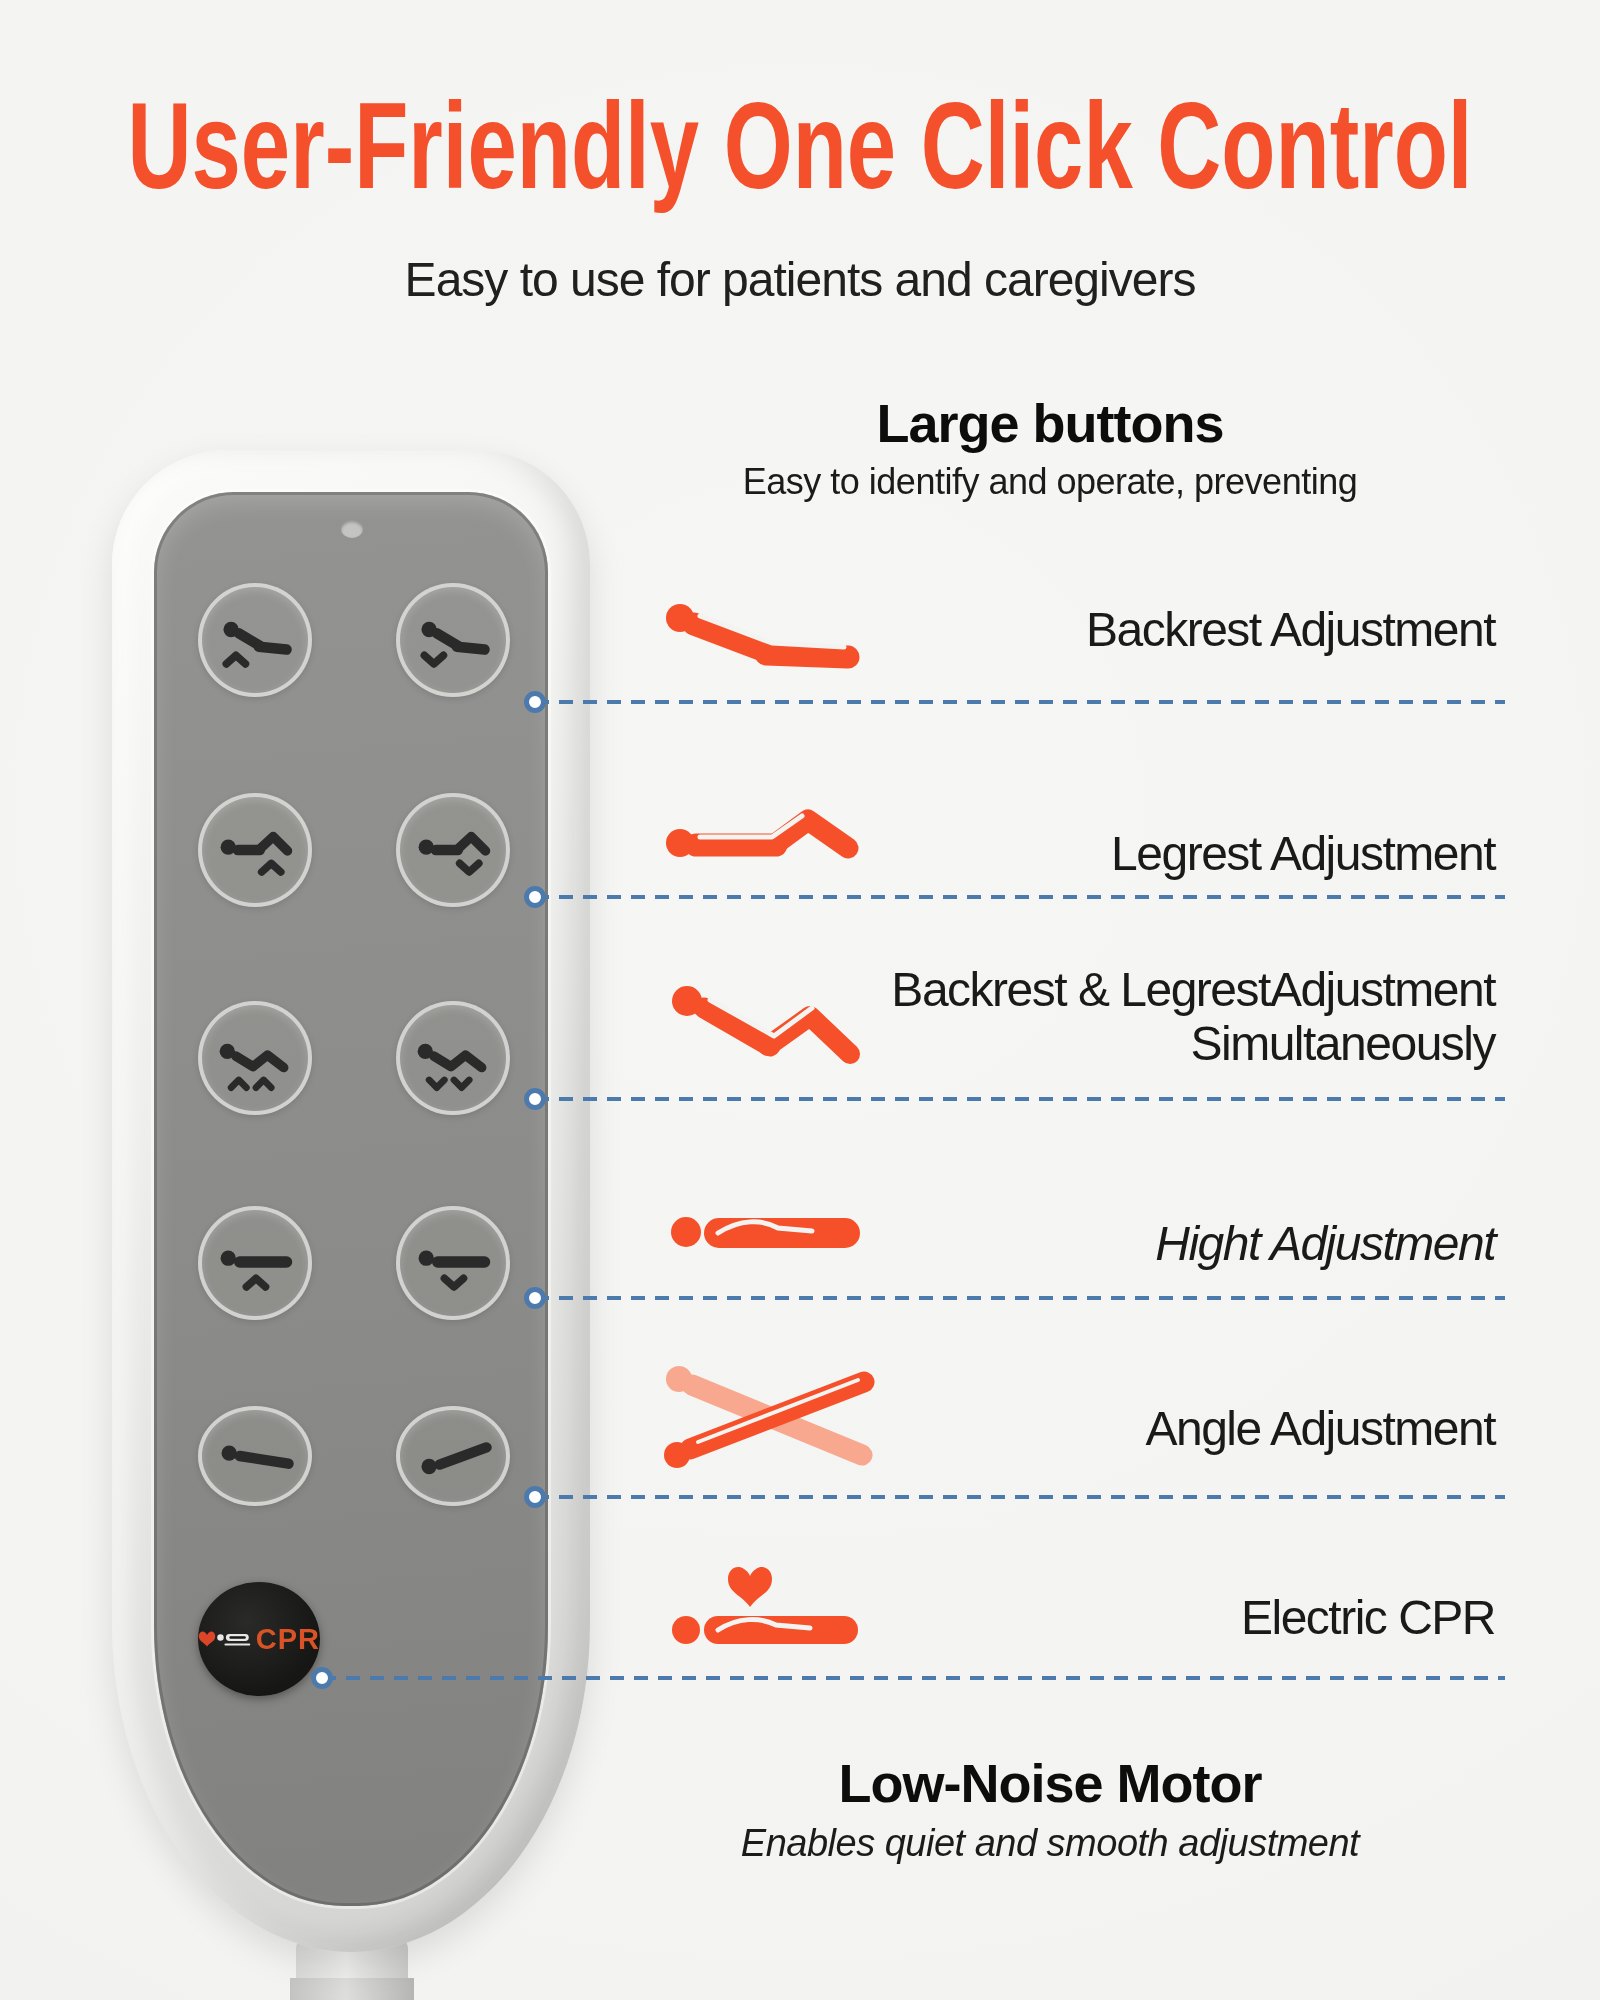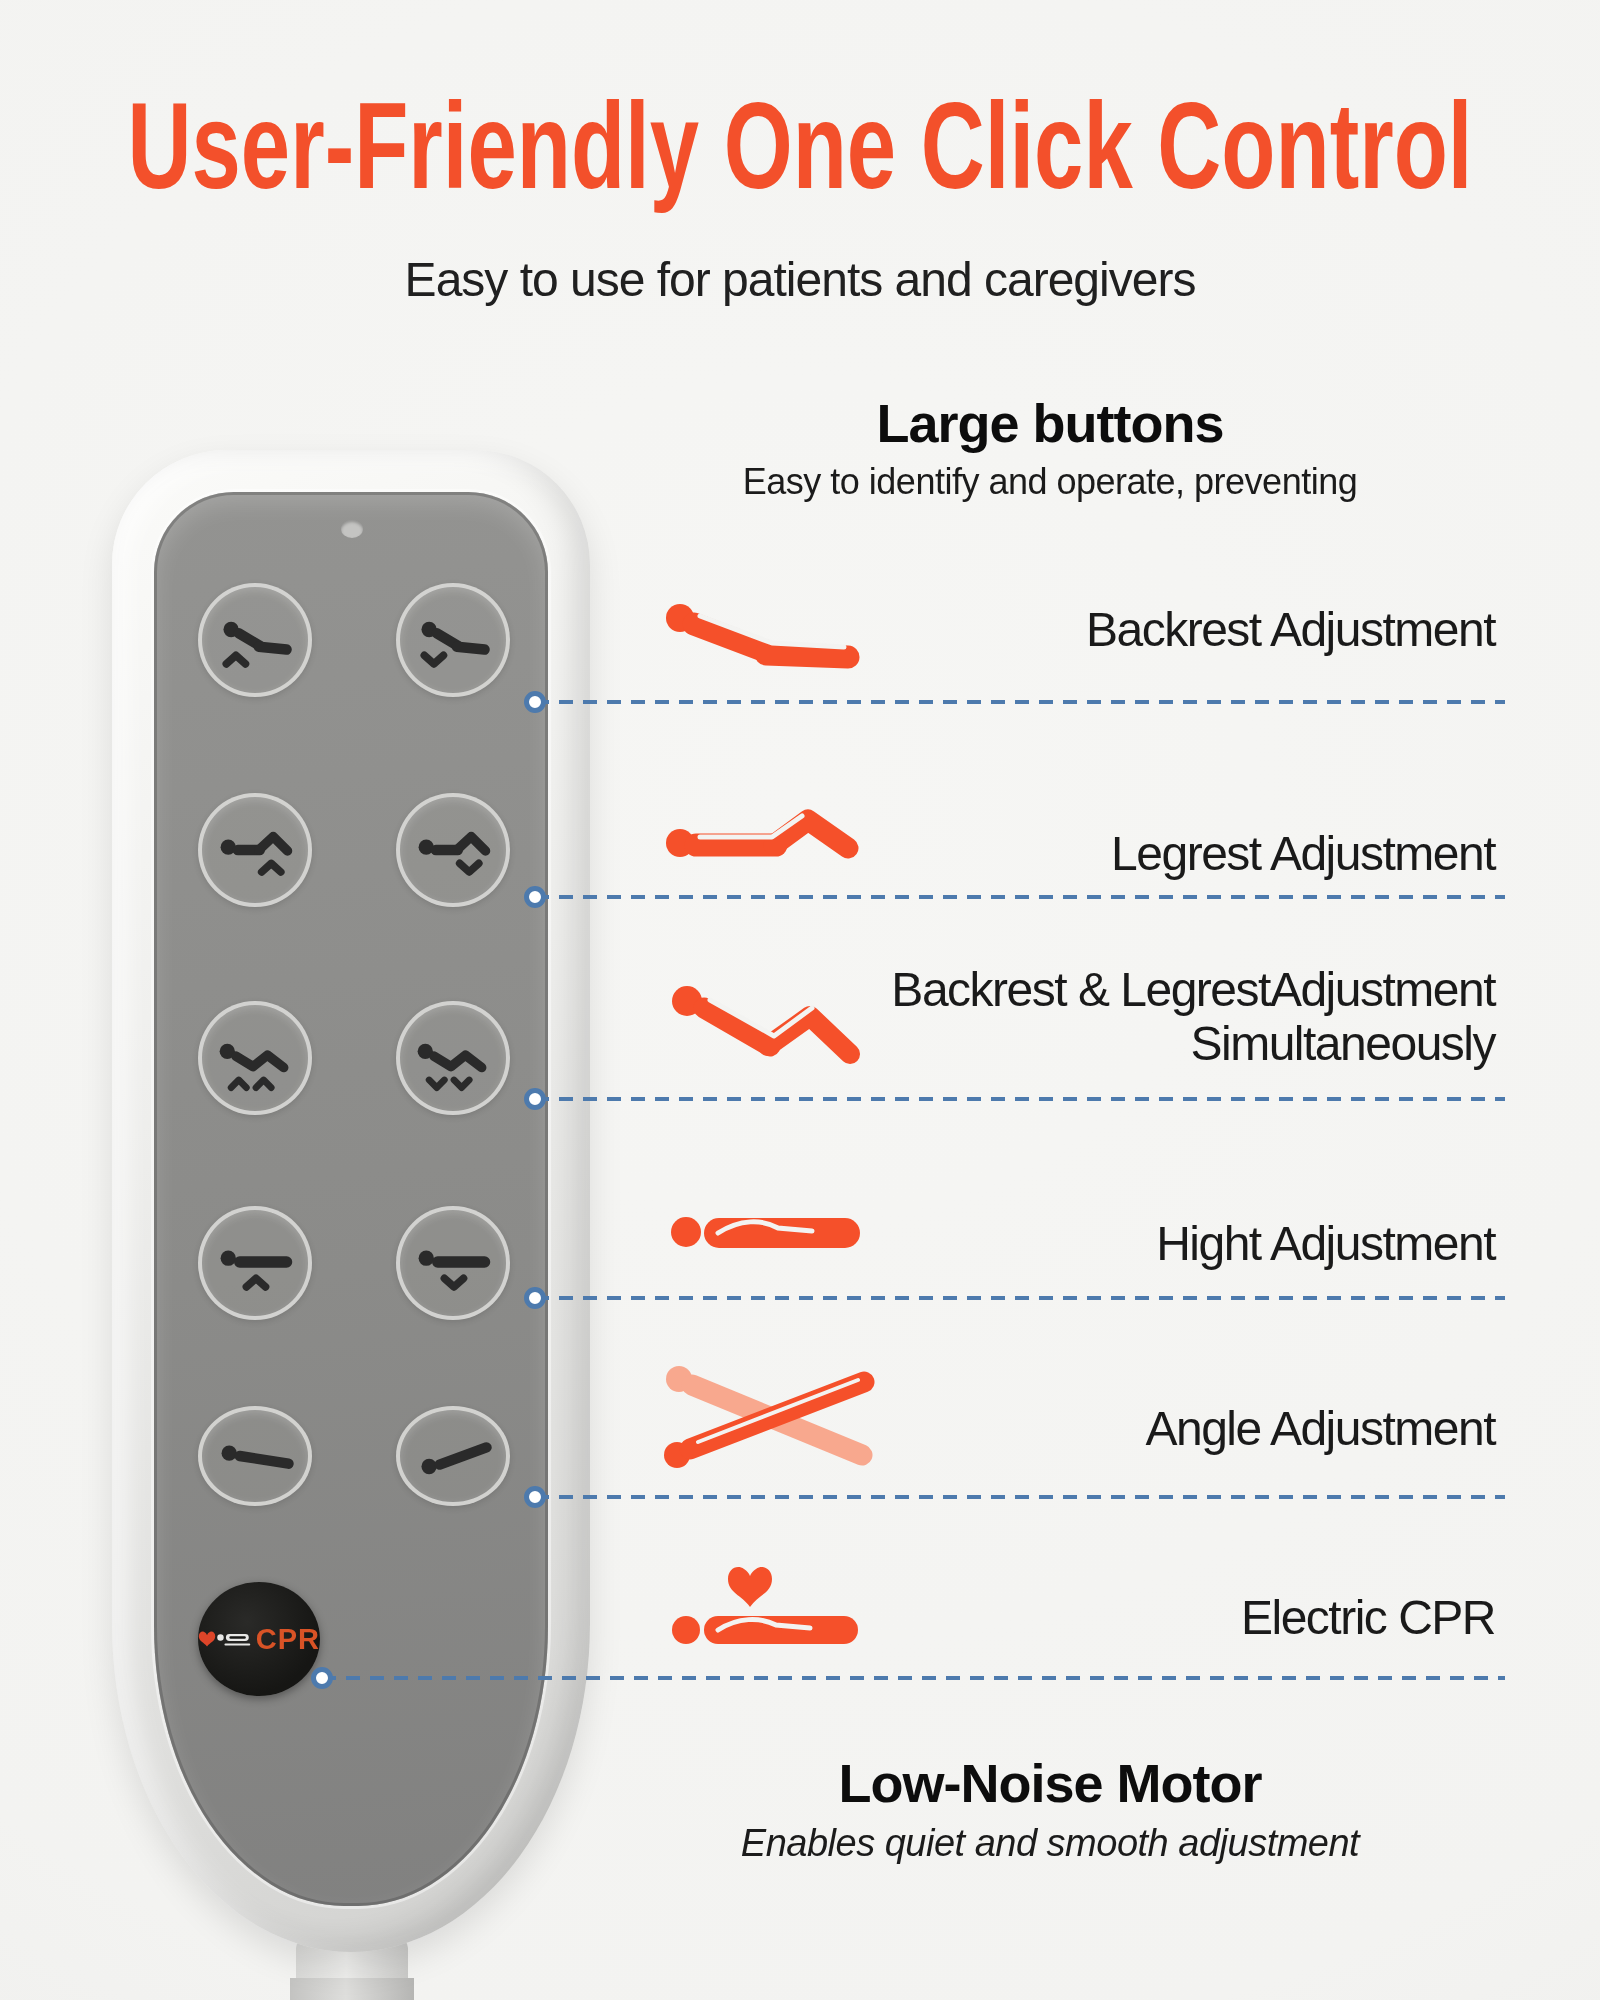--- a/index.html
+++ b/index.html
@@ -221,20 +221,20 @@
     <rect x="44" y="66" width="154" height="28" rx="14" fill="#f5502a"></rect>
     <path d="M58 80 C78 67 100 67 116 75 L150 78" stroke="#f3f3f1" stroke-width="5" stroke-linecap="round" fill="none"></path>
   </svg>
 
   <div class="abs feat-label" style="top:603px;">Backrest Adjustment</div>
   <div class="abs feat-label" style="top:808px;margin-top:19px;">Legrest Adjustment</div>
   <div class="abs feat-label" style="top:963px;">
     <div>Backrest &amp; LegrestAdjustment</div>
     <div>Simultaneously</div>
   </div>
-  <div class="abs feat-label" style="top:1217px;">Hight Adjustment</div>
+  <div class="abs feat-label" style="top:1217px;font-style:italic;">Hight Adjustment</div>
   <div class="abs feat-label" style="top:1402px;">Angle Adjustment</div>
   <div class="abs feat-label" style="top:1591px;">Electric CPR</div>
 
   <div class="abs foot-head">Low-Noise Motor</div>
   <div class="abs foot-desc">Enables quiet and smooth adjustment</div>
 
 </div>
 
 </body></html>

